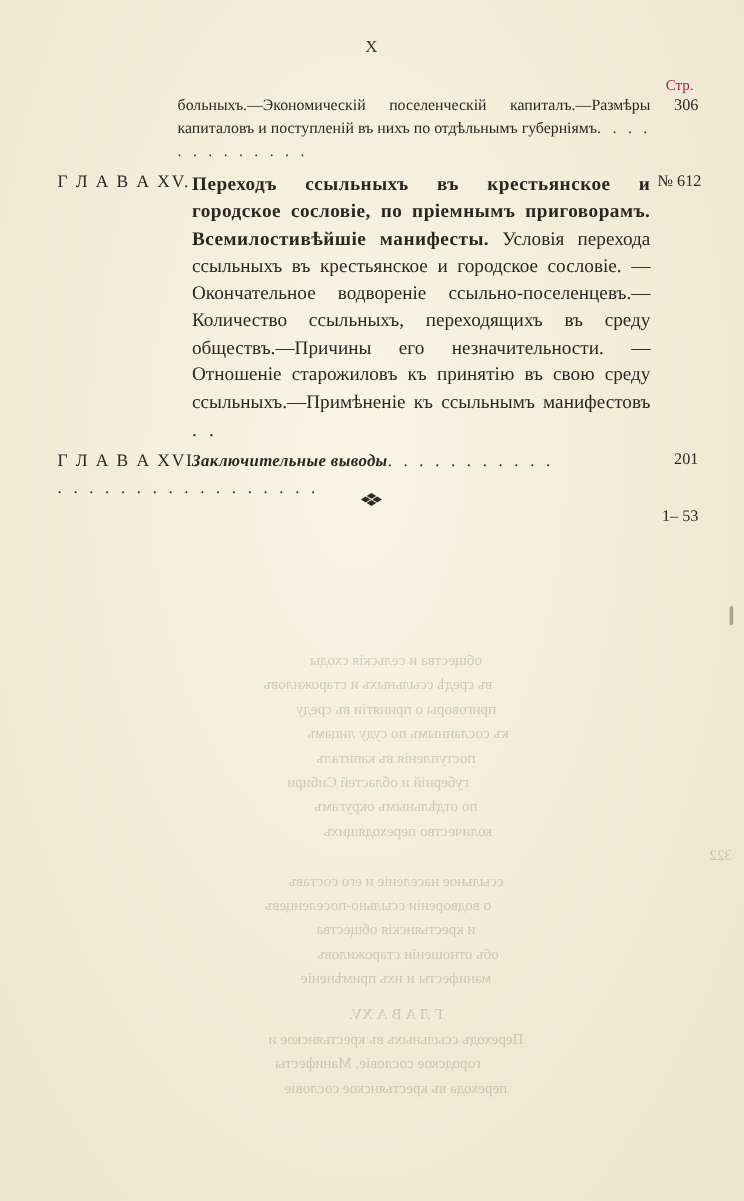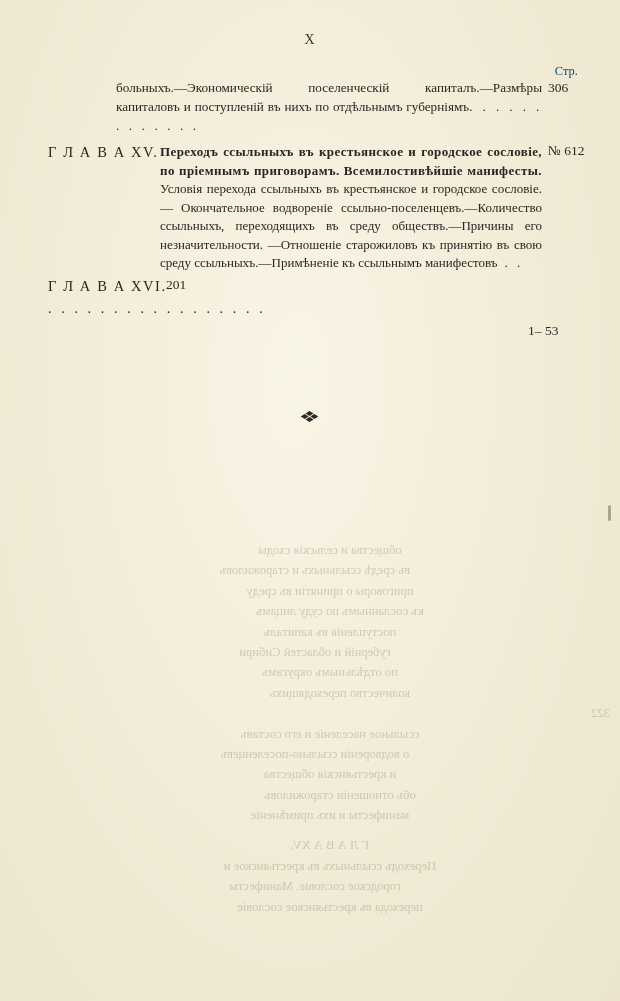--- a/index.html
+++ b/index.html
@@ -44,21 +44,21 @@
     text-align: center;
     font-size: 14px;
     letter-spacing: 1px;
     color: #3b342c;
   }
   .col-head {
     position: absolute;
     top: 64px;
     right: 42px;
     font-size: 12.5px;
-    color: #0c4a6e;
+    color: #be185d;
   }
   .toc {
     position: absolute;
     top: 78px;
     left: 48px;
     right: 38px;
   }
   .entry {
     display: flex;
     align-items: flex-start;
@@ -68,28 +68,29 @@
     flex: 0 0 auto;
     width: 112px;
     text-align: left;
     font-size: 14.5px;
     letter-spacing: 1.6px;
     padding-top: 1px;
     white-space: nowrap;
   }
   .chap-body {
     flex: 1 1 auto;
-    font-size: 13px;
+    font-size: 16px;
     line-height: 1.42;
     text-align: justify;
     text-justify: inter-word;
   }
   .pageno {
     flex: 0 0 auto;
     width: 34px;
+    text-align: right;
     font-size: 13.5px;
     padding-left: 6px;
     white-space: nowrap;
   }
   .pageno.wide { width: 54px; margin-top: 24px; }
 
   .title-bold {
     font-weight: bold;
     letter-spacing: 0.4px;
   }
@@ -98,21 +99,21 @@
     font-weight: bold;
     letter-spacing: 0.3px;
   }
   .desc {
     font-weight: normal;
     font-style: normal;
   }
 
   
   .cont {
-    margin-left: 68px;
+    margin-left: 100px;
     margin-right: 0;
     font-size: 13.2px;
     line-height: 1.45;
     text-align: justify;
   }
   .cont-wrap { display: flex; align-items: flex-start; }
   .cont-text { flex: 1 1 auto; }
 
   .dots {
     letter-spacing: 2.6px;
@@ -179,20 +180,23 @@
     <div class="entry" style="margin-top:8px;">
       <div class="chap-label">Г Л А В А XV.</div>
       <div class="chap-body">
         <span class="title-bold">Переходъ ссыльныхъ въ крестьянское и городское сословіе, по пріемнымъ приговорамъ. Всемилостивѣйшіе манифесты.</span><span class="desc"> Условія перехода ссыльныхъ въ крестьянское и городское сословіе. — Окончательное водвореніе ссыльно-поселенцевъ.—Количество ссыльныхъ, переходящихъ въ среду обществъ.—Причины его незначительности. —Отношеніе старожиловъ къ принятію въ свою среду ссыльныхъ.—Примѣненіе къ ссыльнымъ манифестовъ</span><span class="dots"> . . </span>
       </div>
       <div class="pageno">№ 612</div>
     </div>
 
     <div class="entry" style="margin-top:4px;">
       <div class="chap-label">Г Л А В А XVI.</div>
+      <div class="chap-body" style="font-size:14px;">
+        <span class="title-italic">Заключительные выводы</span><span class="dots">. . . . . . . . . . .</span>
+      </div>
       <div class="pageno">201</div>
     </div>
 
     <div class="entry" style="margin-top:4px;">
       <div class="chap-body" style="font-size:14px;">
         <span class="dots">. . . . . . . . . . . . . . . . .</span>
       </div>
       <div class="pageno wide">1– 53</div>
     </div>
 

